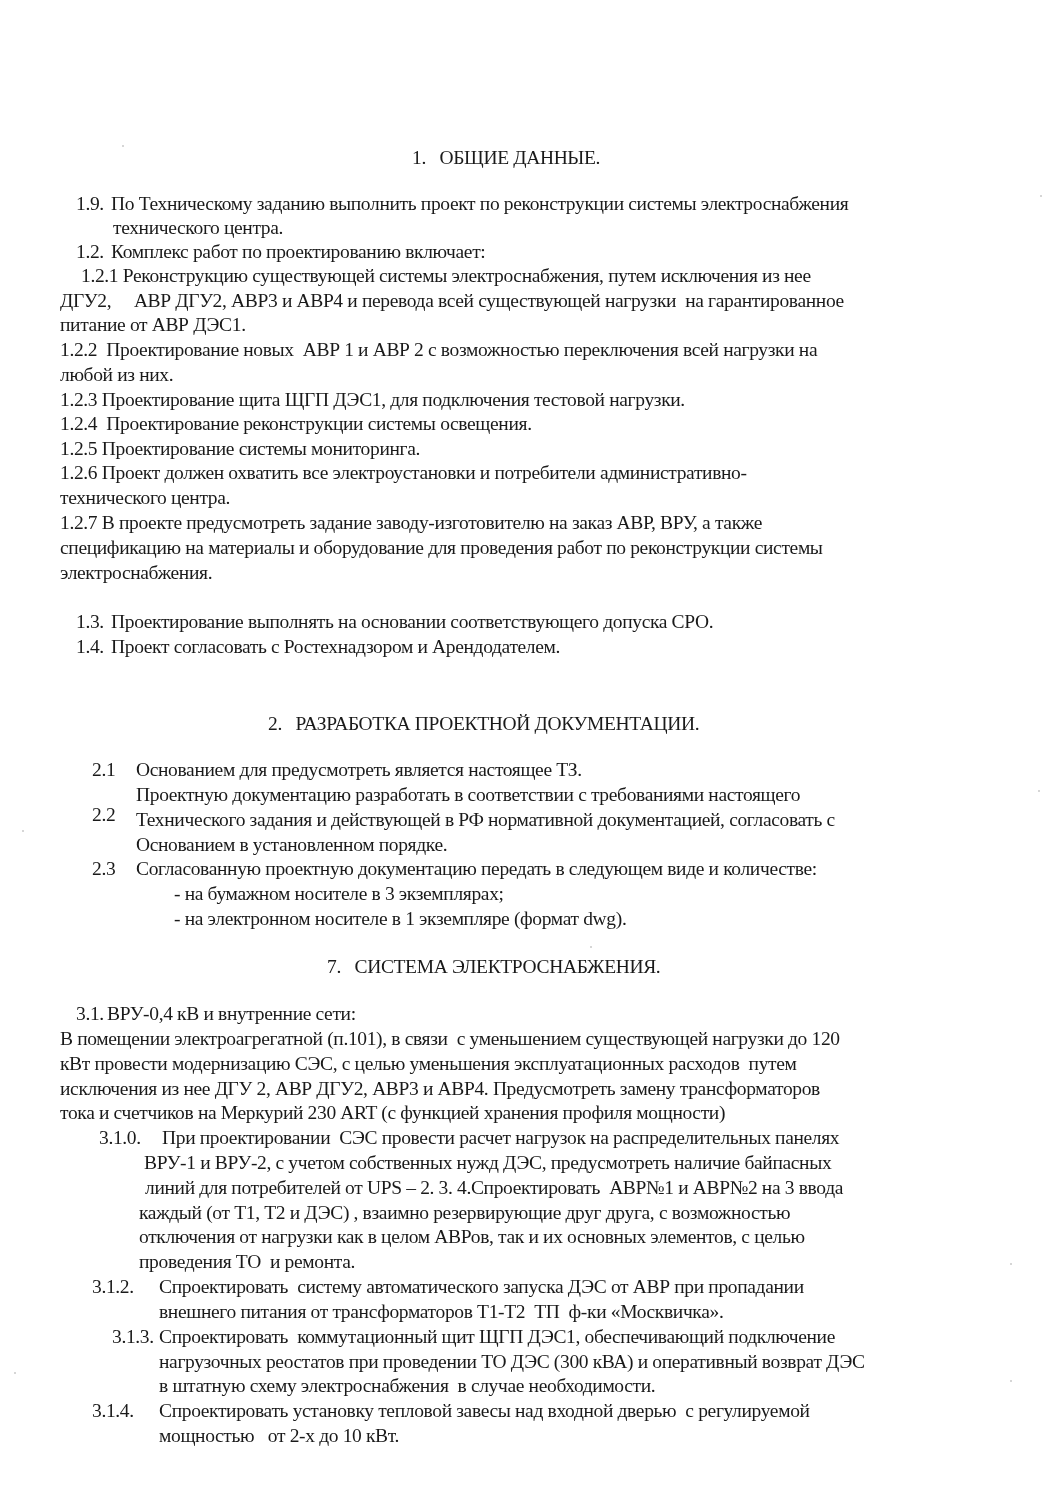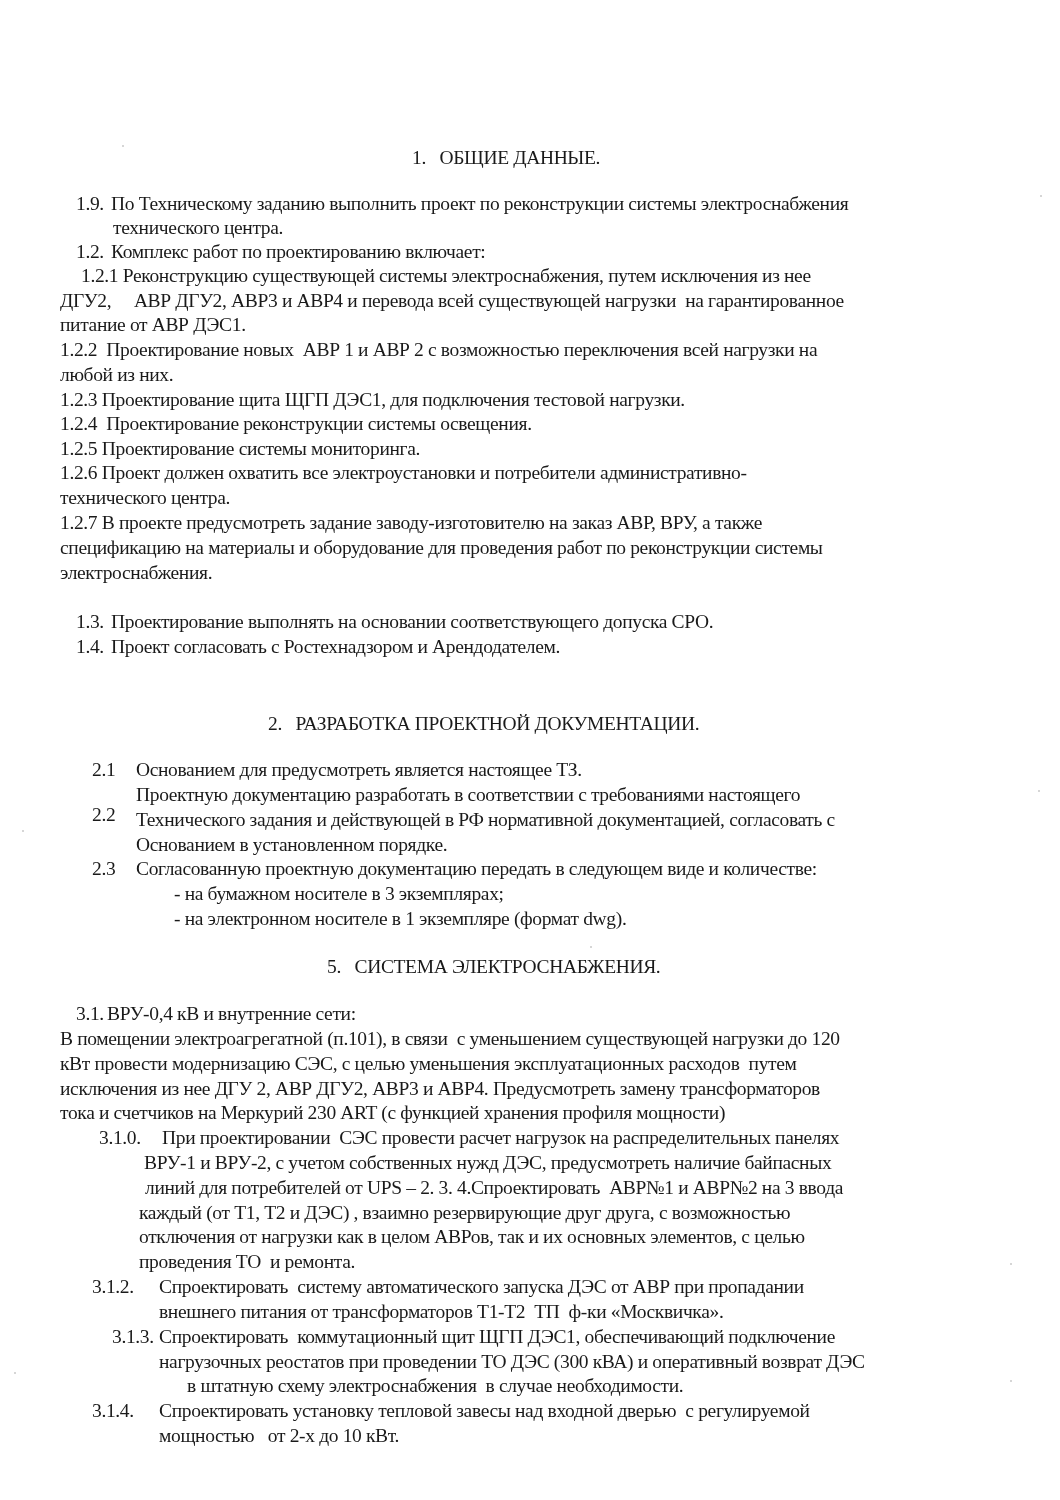--- a/index.html
+++ b/index.html
@@ -82,21 +82,21 @@
     <div class="ln" style="left:136px; top:833px;">Основанием в установленном порядке.</div>
   </div>
 
   <div>
     <div class="ln" style="left:92px; top:857px;">2.3</div>
     <div class="ln" style="left:136px; top:857px;">Согласованную проектную документацию передать в следующем виде и количестве:</div>
     <div class="ln" style="left:174px; top:882px;">- на бумажном носителе в 3 экземплярах;</div>
     <div class="ln" style="left:174px; top:907px;">- на электронном носителе в 1 экземпляре (формат dwg).</div>
   </div>
 
-  <div class="h" style="left:327px; top:955px;">5.   СИСТЕМА ЭЛЕКТРОСНАБЖЕНИЯ.</div>
+  <div class="h" style="left:327px; top:955px;">7.   СИСТЕМА ЭЛЕКТРОСНАБЖЕНИЯ.</div>
 
   <div>
     <div class="ln" style="left:76px; top:1002px;">3.1.</div>
     <div class="ln" style="left:107px; top:1002px;">ВРУ-0,4 кВ и внутренние сети:</div>
     <div class="ln" style="left:60px; top:1027px;">В помещении электроагрегатной (п.101), в связи  с уменьшением существующей нагрузки до 120</div>
     <div class="ln" style="left:60px; top:1052px;">кВт провести модернизацию СЭС, с целью уменьшения эксплуатационных расходов  путем</div>
     <div class="ln" style="left:60px; top:1077px;">исключения из нее ДГУ 2, АВР ДГУ2, АВР3 и АВР4. Предусмотреть замену трансформаторов</div>
     <div class="ln" style="left:60px; top:1101px;">тока и счетчиков на Меркурий 230 ART (с функцией хранения профиля мощности)</div>
   </div>
 
@@ -113,21 +113,21 @@
   <div>
     <div class="ln" style="left:92px; top:1275px;">3.1.2.</div>
     <div class="ln" style="left:159px; top:1275px;">Спроектировать  систему автоматического запуска ДЭС от АВР при пропадании</div>
     <div class="ln" style="left:159px; top:1300px;">внешнего питания от трансформаторов Т1-Т2  ТП  ф-ки «Москвичка».</div>
   </div>
 
   <div>
     <div class="ln" style="left:92px; top:1325px;margin-left:20px;">3.1.3.</div>
     <div class="ln" style="left:159px; top:1325px;">Спроектировать  коммутационный щит ЩГП ДЭС1, обеспечивающий подключение</div>
     <div class="ln" style="left:159px; top:1350px;">нагрузочных реостатов при проведении ТО ДЭС (300 кВА) и оперативный возврат ДЭС</div>
-    <div class="ln" style="left:159px; top:1374px;margin-left:28px;">в штатную схему электроснабжения  в случае необходимости.</div>
+    <div class="ln" style="left:159px; top:1374px;">в штатную схему электроснабжения  в случае необходимости.</div>
   </div>
 
   <div>
     <div class="ln" style="left:92px; top:1399px;">3.1.4.</div>
     <div class="ln" style="left:159px; top:1399px;">Спроектировать установку тепловой завесы над входной дверью  с регулируемой</div>
     <div class="ln" style="left:159px; top:1424px;">мощностью   от 2-х до 10 кВт.</div>
   </div>
 
   <div class="speck" style="left:122px; top:145px;"></div>
   <div class="speck" style="left:1040px; top:195px;"></div>

